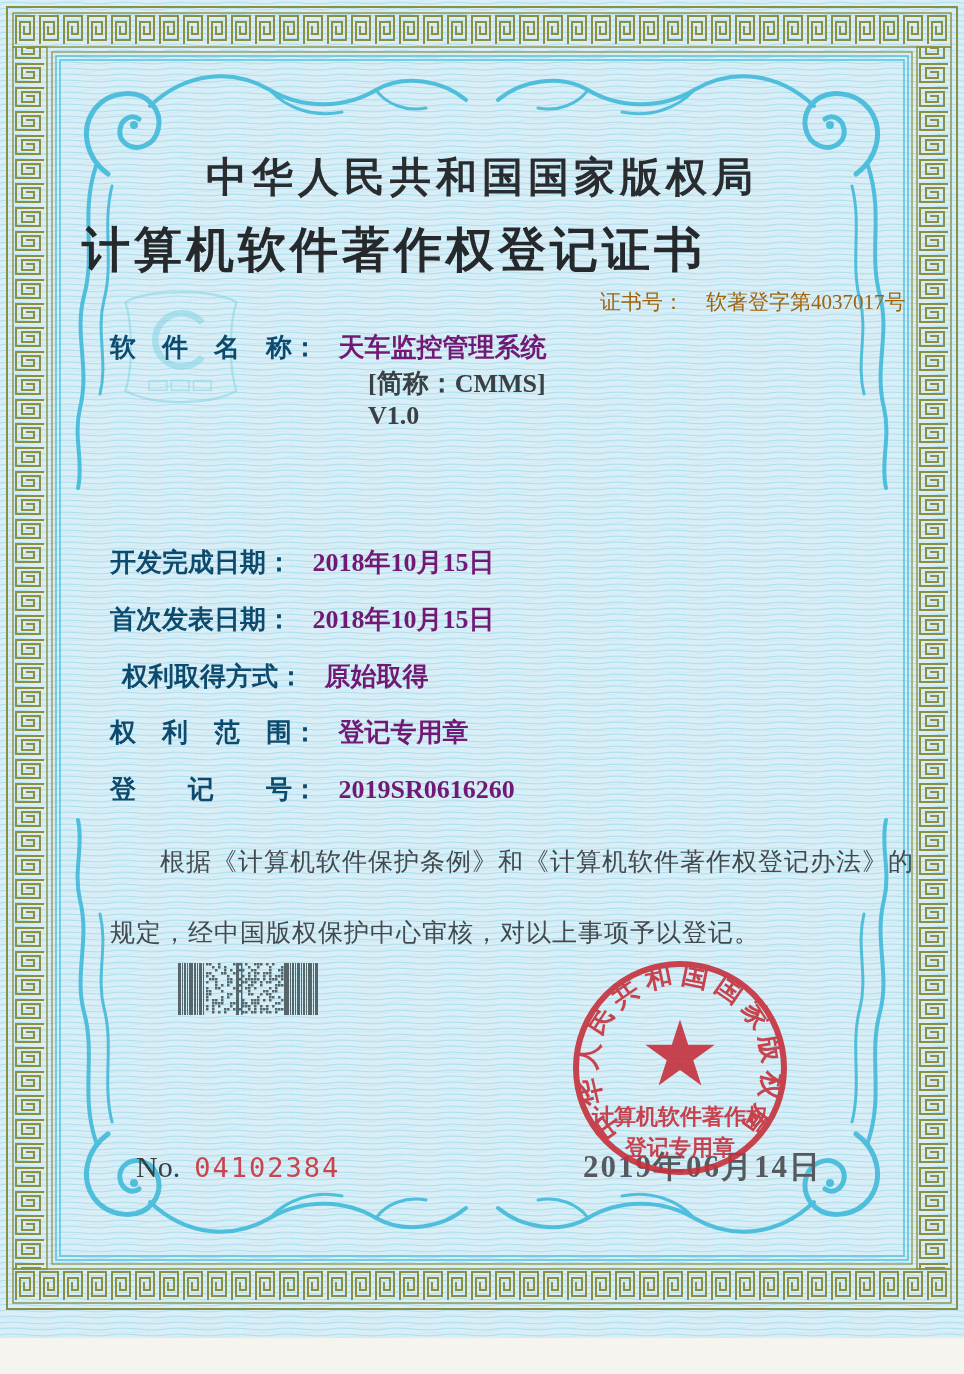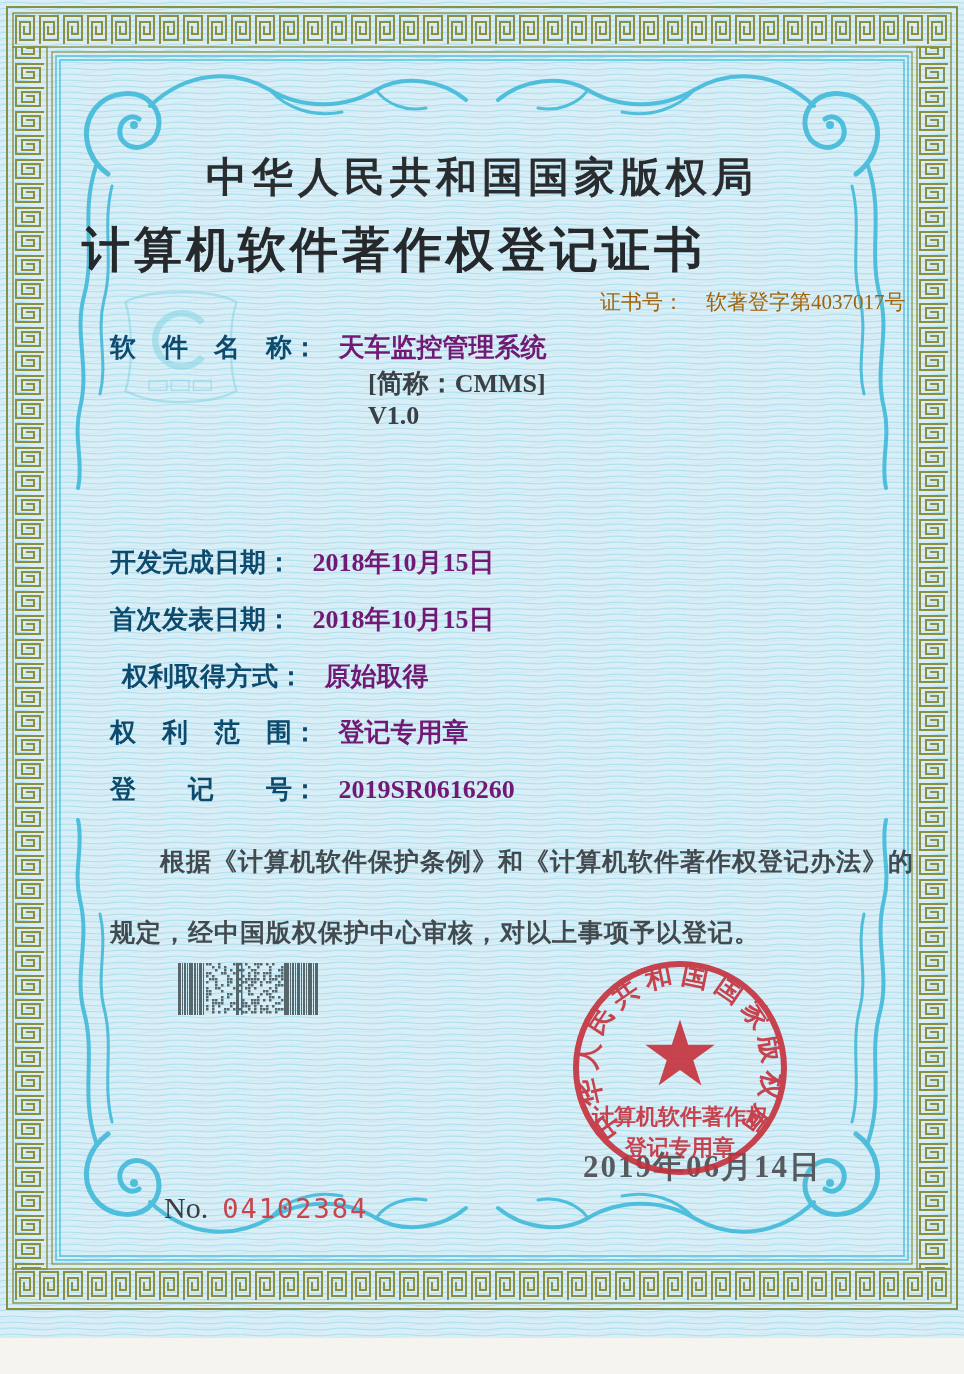--- a/index.html
+++ b/index.html
@@ -21,22 +21,22 @@
   .title-main{
     left:0;top:218px;width:788px;text-align:center;
     font-size:48px;font-weight:700;letter-spacing:4px;color:#26292b;
   }
   .certno{left:600px;top:288px;font-size:21px;color:#a16207;}
   .certno .gap{display:inline-block;width:22px;}
   .row{font-size:26px;}
   .row .label{font-weight:700;color:#0c4a6e;}
   .row .value{font-weight:600;color:#701a75;margin-left:14px;}
   .sub-line{left:368px;font-size:26px;font-weight:600;color:#3a4144;}
-  .statement{font-size:25px;color:#414a4e;letter-spacing:1px;font-weight:bold;}
-  .serial{left:164px;top:1150px;font-size:30px;color:#393e41;margin-top:41px;}
+  .statement{font-size:25px;color:#414a4e;letter-spacing:1px;}
+  .serial{left:136px;top:1150px;font-size:30px;color:#393e41;}
   .serial .num{
     font-family:"DejaVu Sans Mono","Liberation Mono",monospace;
     font-size:27px;color:#c9444d;letter-spacing:2px;margin-left:14px;
   }
   .seal-date{
     left:583px;top:1146px;font-size:31px;font-weight:600;
     color:#565a5e;letter-spacing:2px;z-index:2;
   }
   .barcode-wrap{position:absolute;left:178px;top:963px;z-index:2;opacity:.92;}
   .seal-wrap{position:absolute;left:550px;top:938px;z-index:3;opacity:.9;}

